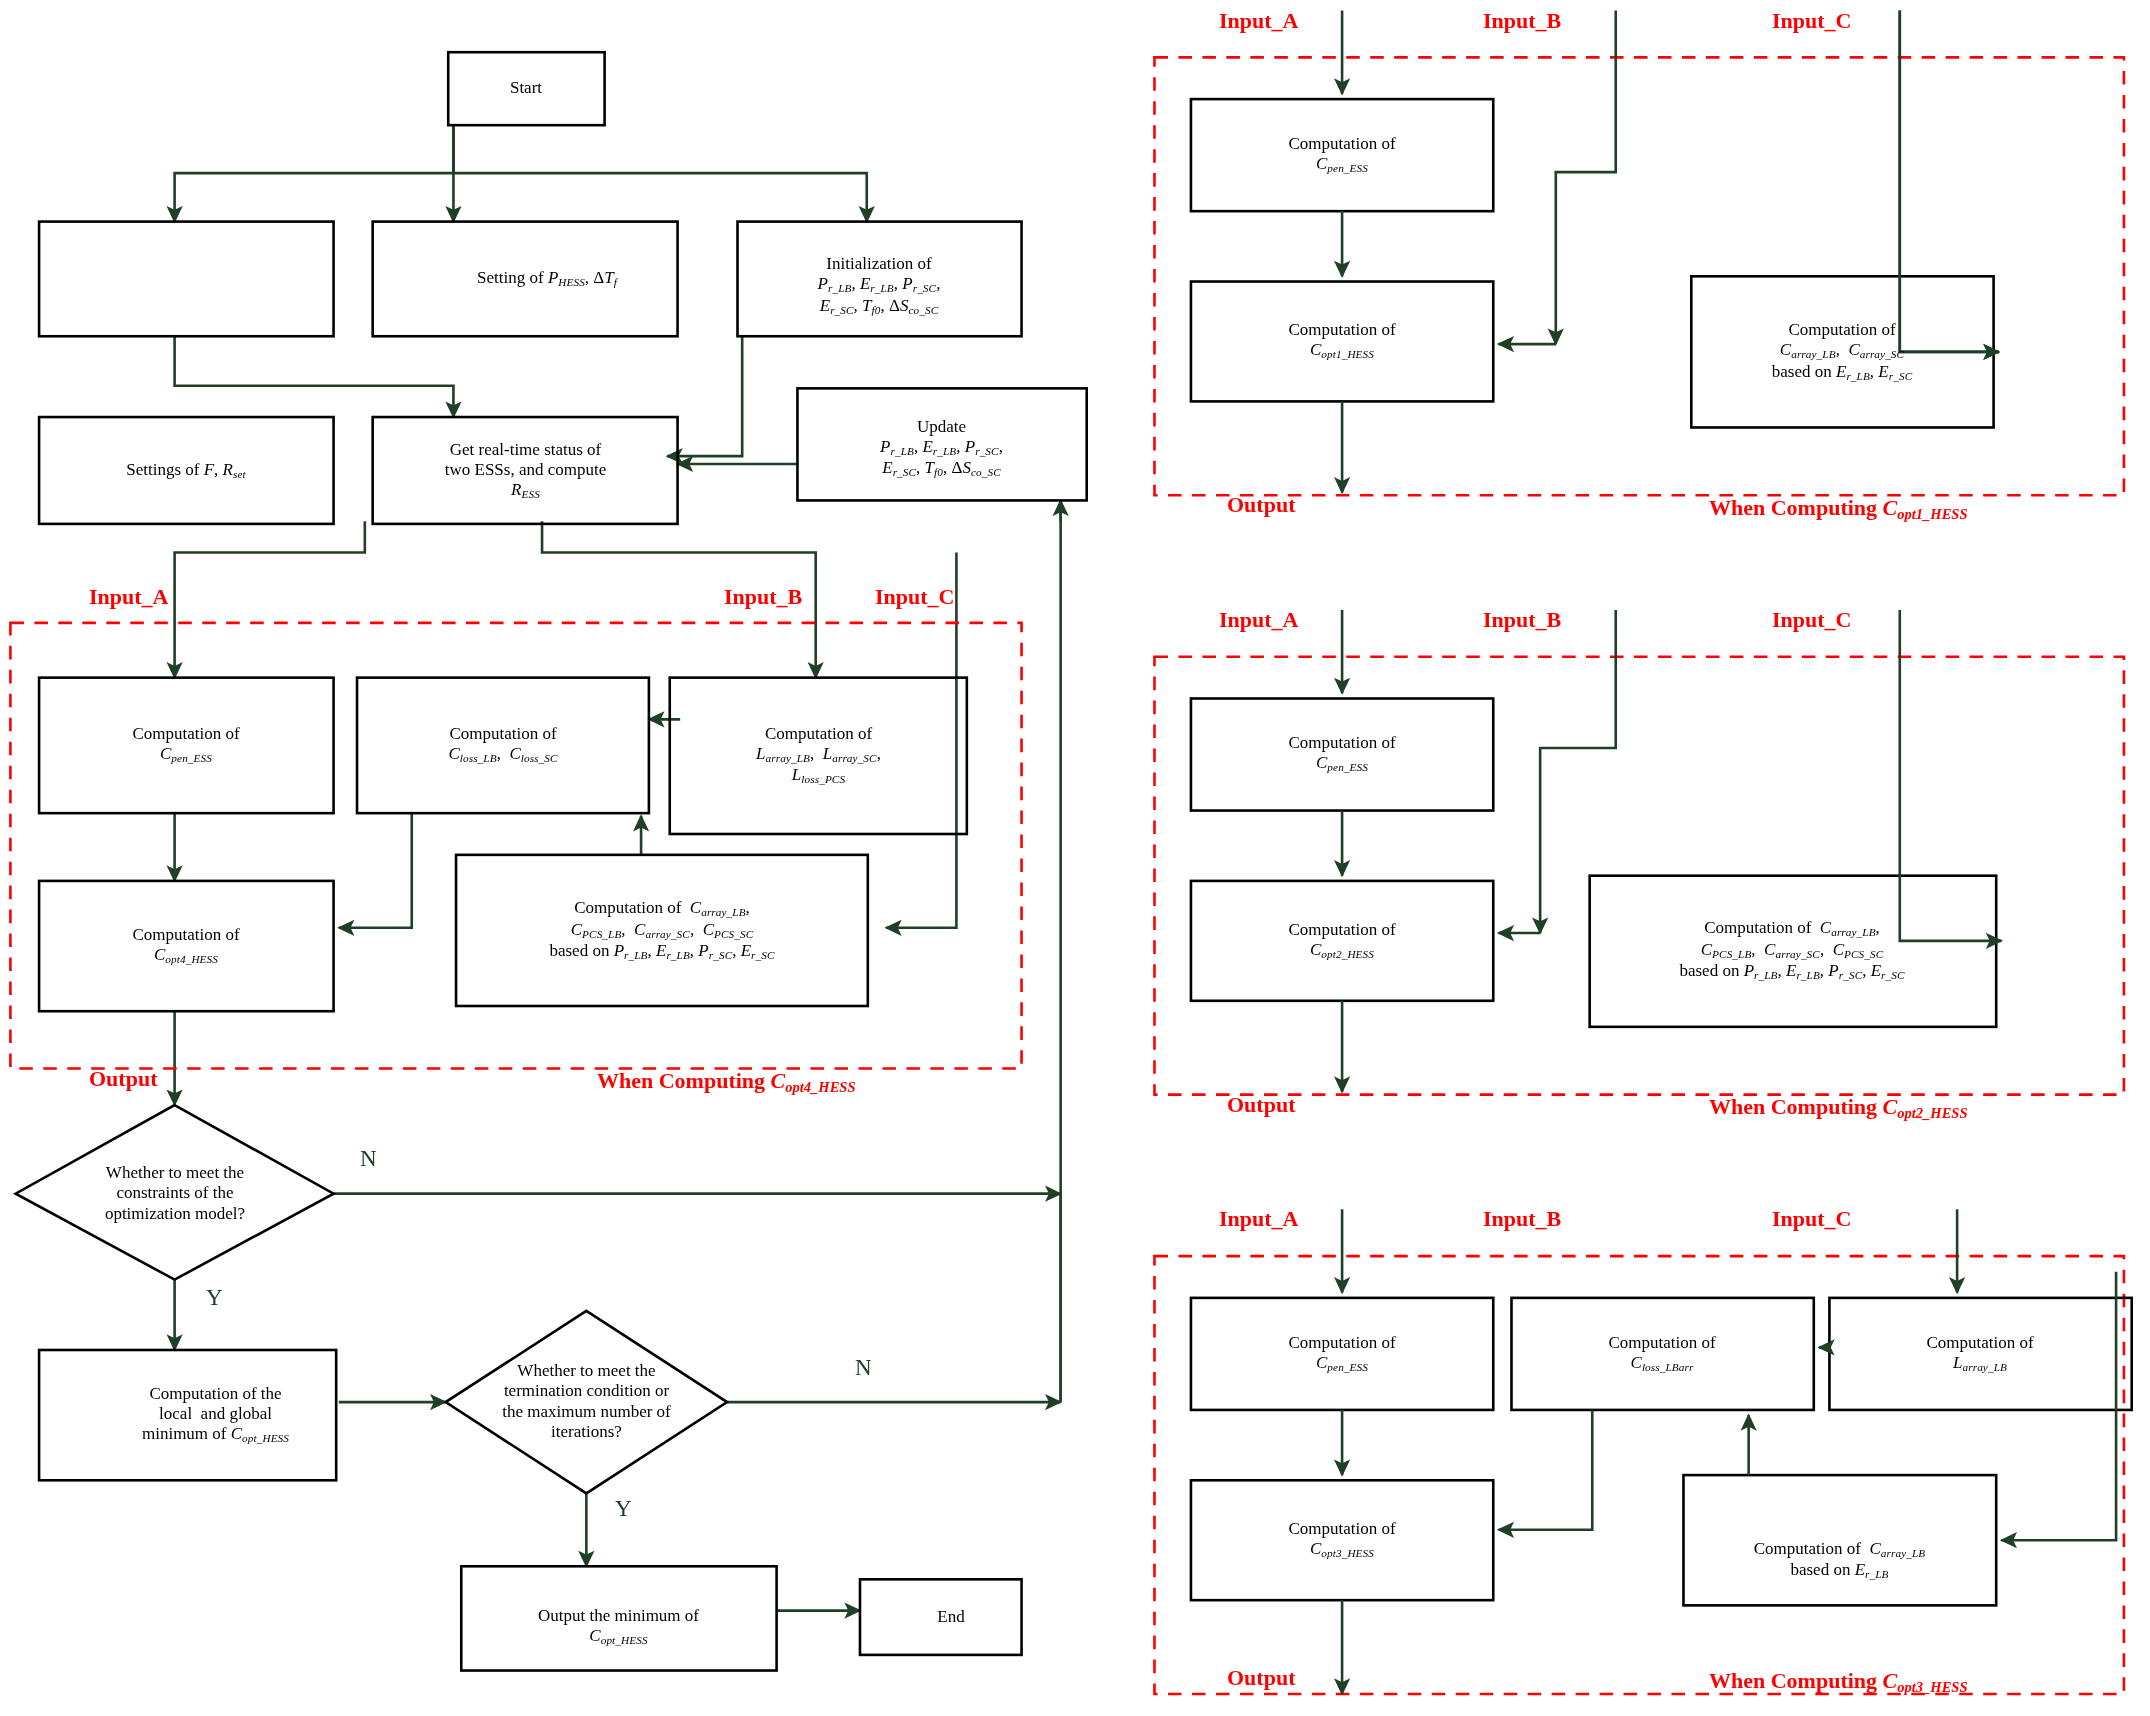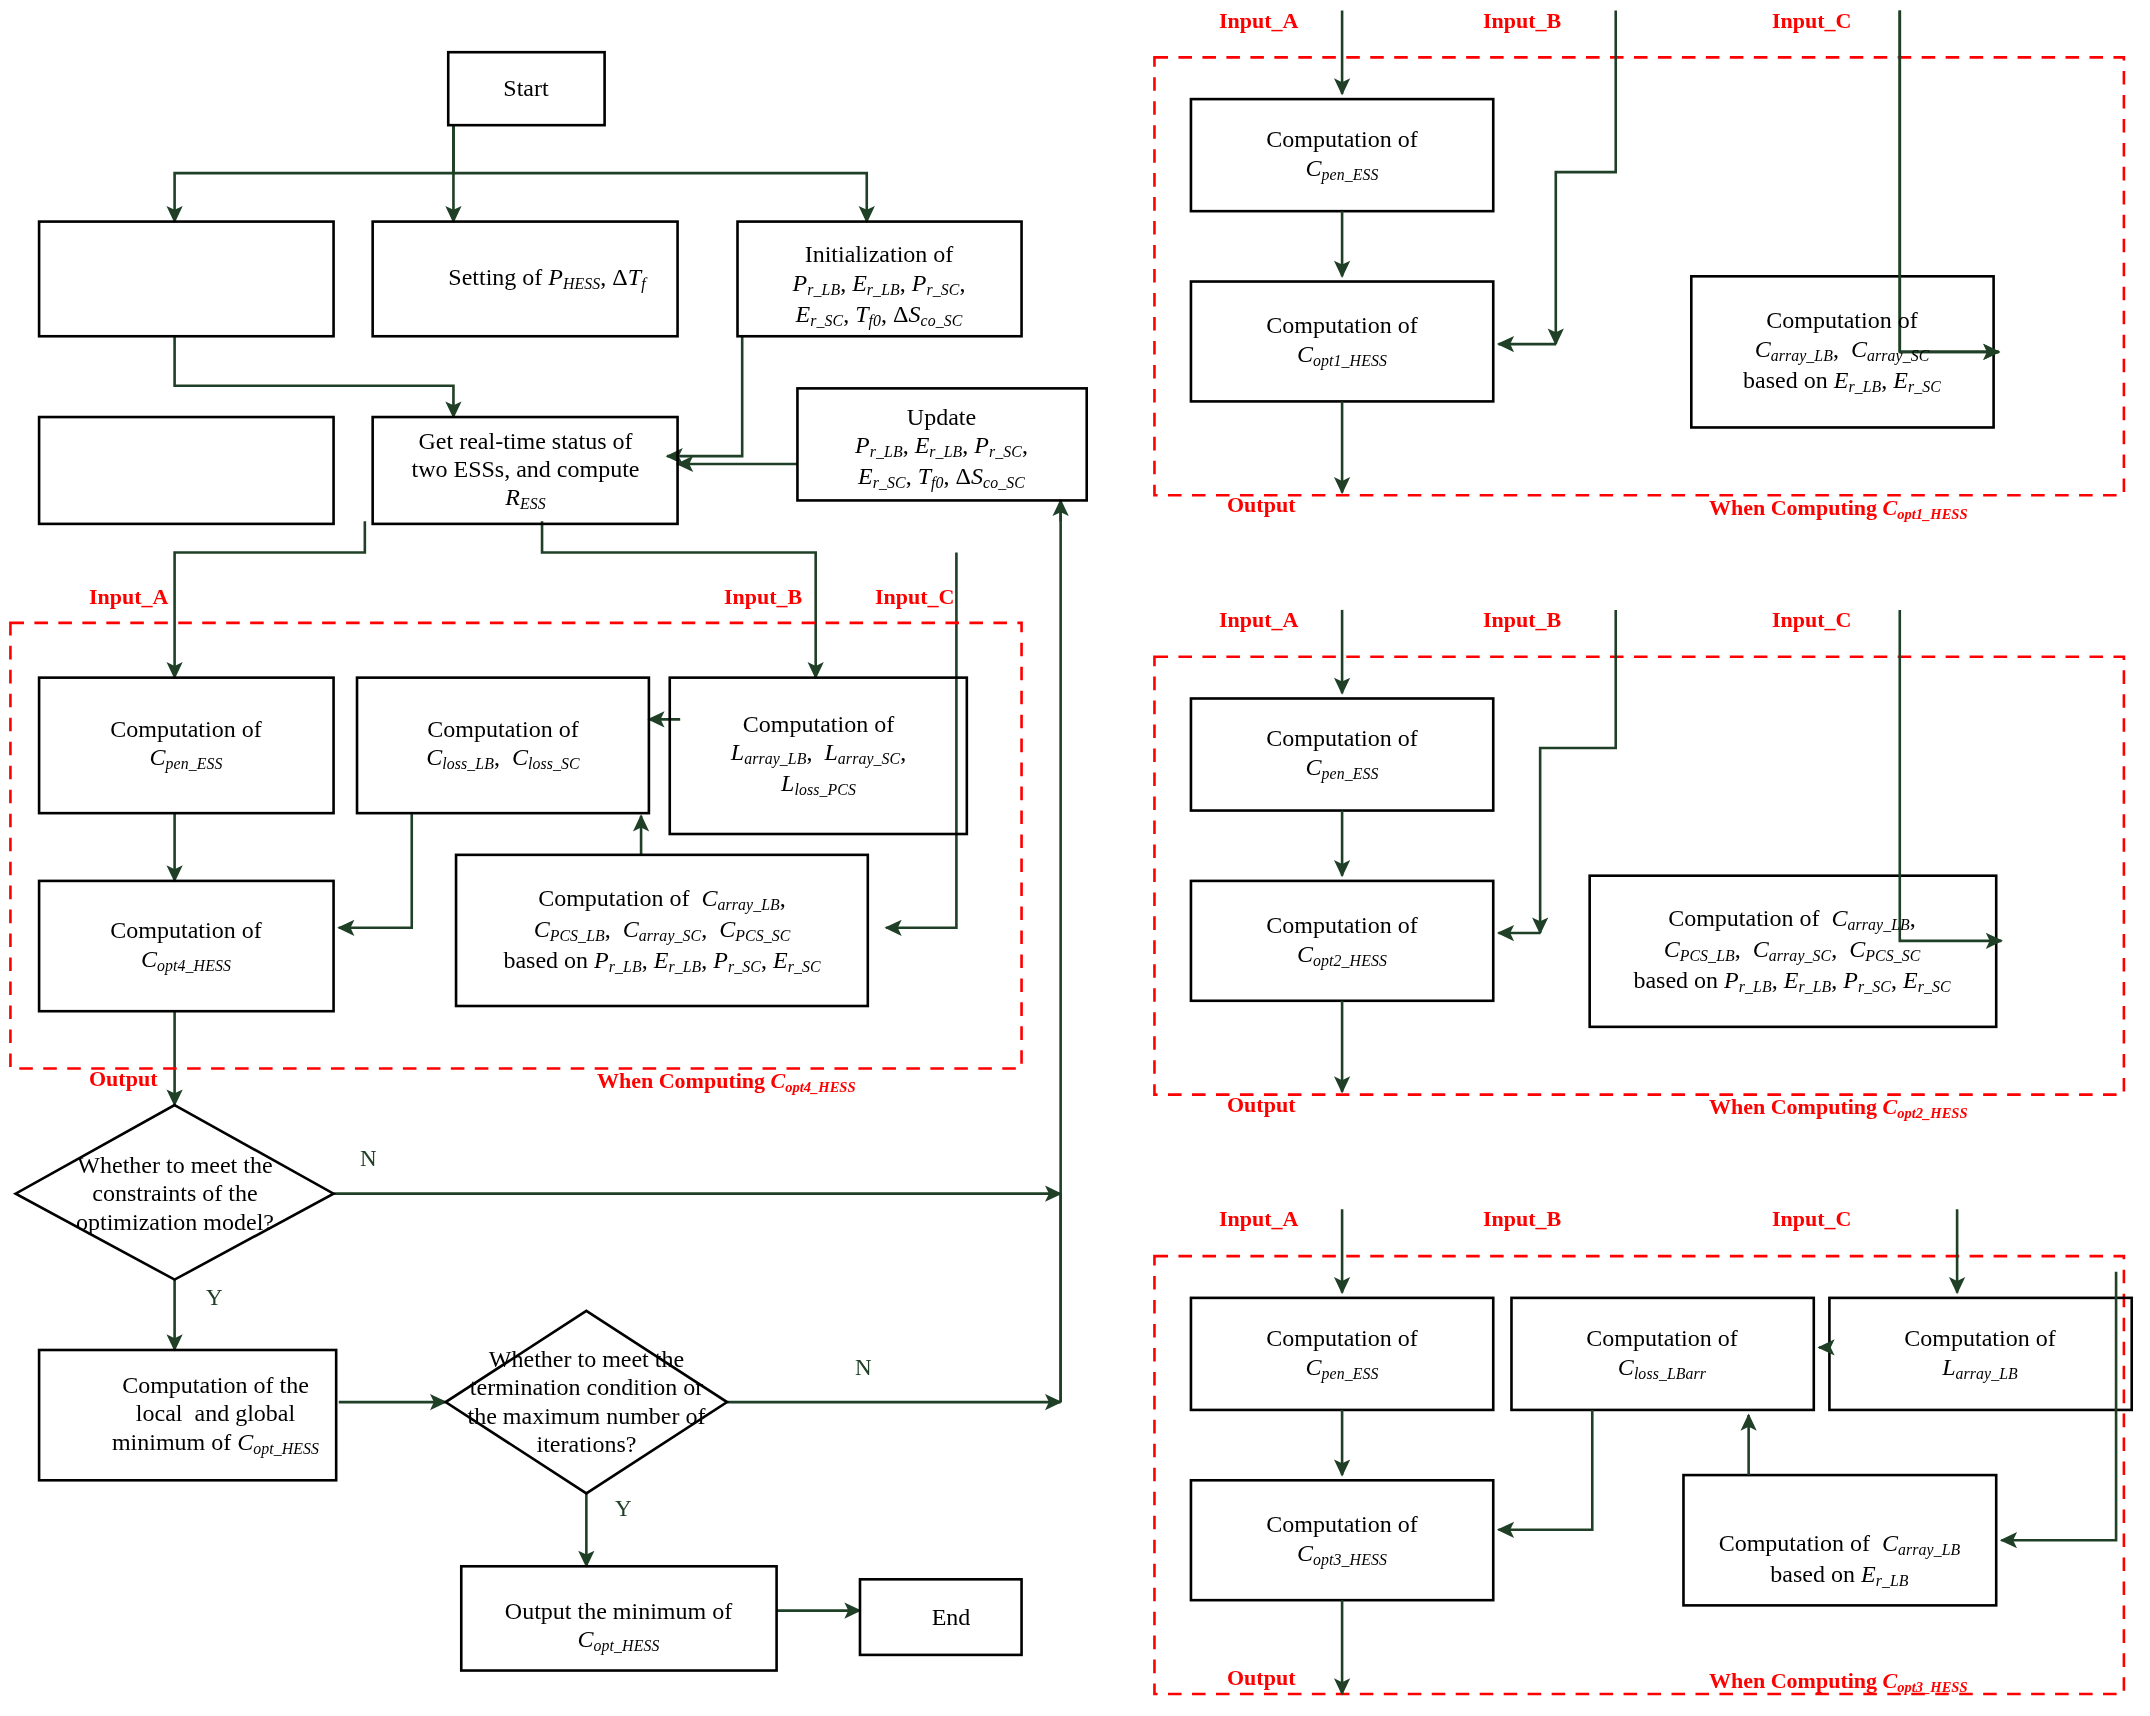--- a/index.html
+++ b/index.html
@@ -5,21 +5,21 @@
   html,body{margin:0;padding:0;background:#ffffff;}
   #root{
     position:relative;
     width:2151px;height:1717px;
     background:#fff;
     font-family:"Liberation Serif","DejaVu Serif",serif;
   }
   svg.layer{position:absolute;left:0;top:0;width:2151px;height:1717px;overflow:visible;}
   .lbl{position:absolute;box-sizing:border-box;display:flex;align-items:center;justify-content:center;
        text-align:center;line-height:1.18;color:#000;}
-  .node-text{font-size:24px;}
+  .node-text{font-size:17px;}
   .red{color:#ff0000;font-size:22px;font-weight:600;position:absolute;white-space:nowrap;}
   .green-letter{color:#1f4026;font-size:23px;position:absolute;white-space:nowrap;}
   i.v{font-style:italic;}
   sub{font-size:0.66em;font-style:italic;vertical-align:-0.28em;letter-spacing:0.1px;}
   .sml{font-size:0.66em;font-style:italic;vertical-align:-0.28em;}
 </style>
 </head>
 <body>
 
 <div id="root">
@@ -168,20 +168,23 @@
   <div class="lbl node-text" style="left:373px;top:221px;width:348px;height:115px;">
     <span>Setting of <i class="v">P<sub>HESS</sub></i>, Δ<i class="v">T<sub>f</sub></i></span>
   </div>
 
   <div class="lbl node-text" style="left:737px;top:221px;width:284px;height:129px;justify-content:center;">
     <span>Initialization of<br>
       <i class="v">P<sub>r_LB</sub></i>, <i class="v">E<sub>r_LB</sub></i>, <i class="v">P<sub>r_SC</sub></i>,<br>
       <i class="v">E<sub>r_SC</sub></i>, <i class="v">T<sub>f0</sub></i>, Δ<i class="v">S<sub>co_SC</sub></i></span>
   </div>
 
+  <div class="lbl node-text" style="left:39px;top:417px;width:294px;height:107px;">
+    <span>Settings of <i class="v">F</i>, <i class="v">R<sub>set</sub></i></span>
+  </div>
 
   <div class="lbl node-text" style="left:373px;top:417px;width:305px;height:107px;">
     <span>Get real-time status of<br>two ESSs, and compute<br><i class="v">R<sub>ESS</sub></i></span>
   </div>
 
   <div class="lbl node-text" style="left:797px;top:388px;width:289px;height:120px;">
     <span>Update<br>
       <i class="v">P<sub>r_LB</sub></i>, <i class="v">E<sub>r_LB</sub></i>, <i class="v">P<sub>r_SC</sub></i>,<br>
       <i class="v">E<sub>r_SC</sub></i>, <i class="v">T<sub>f0</sub></i>, Δ<i class="v">S<sub>co_SC</sub></i></span>
   </div>

